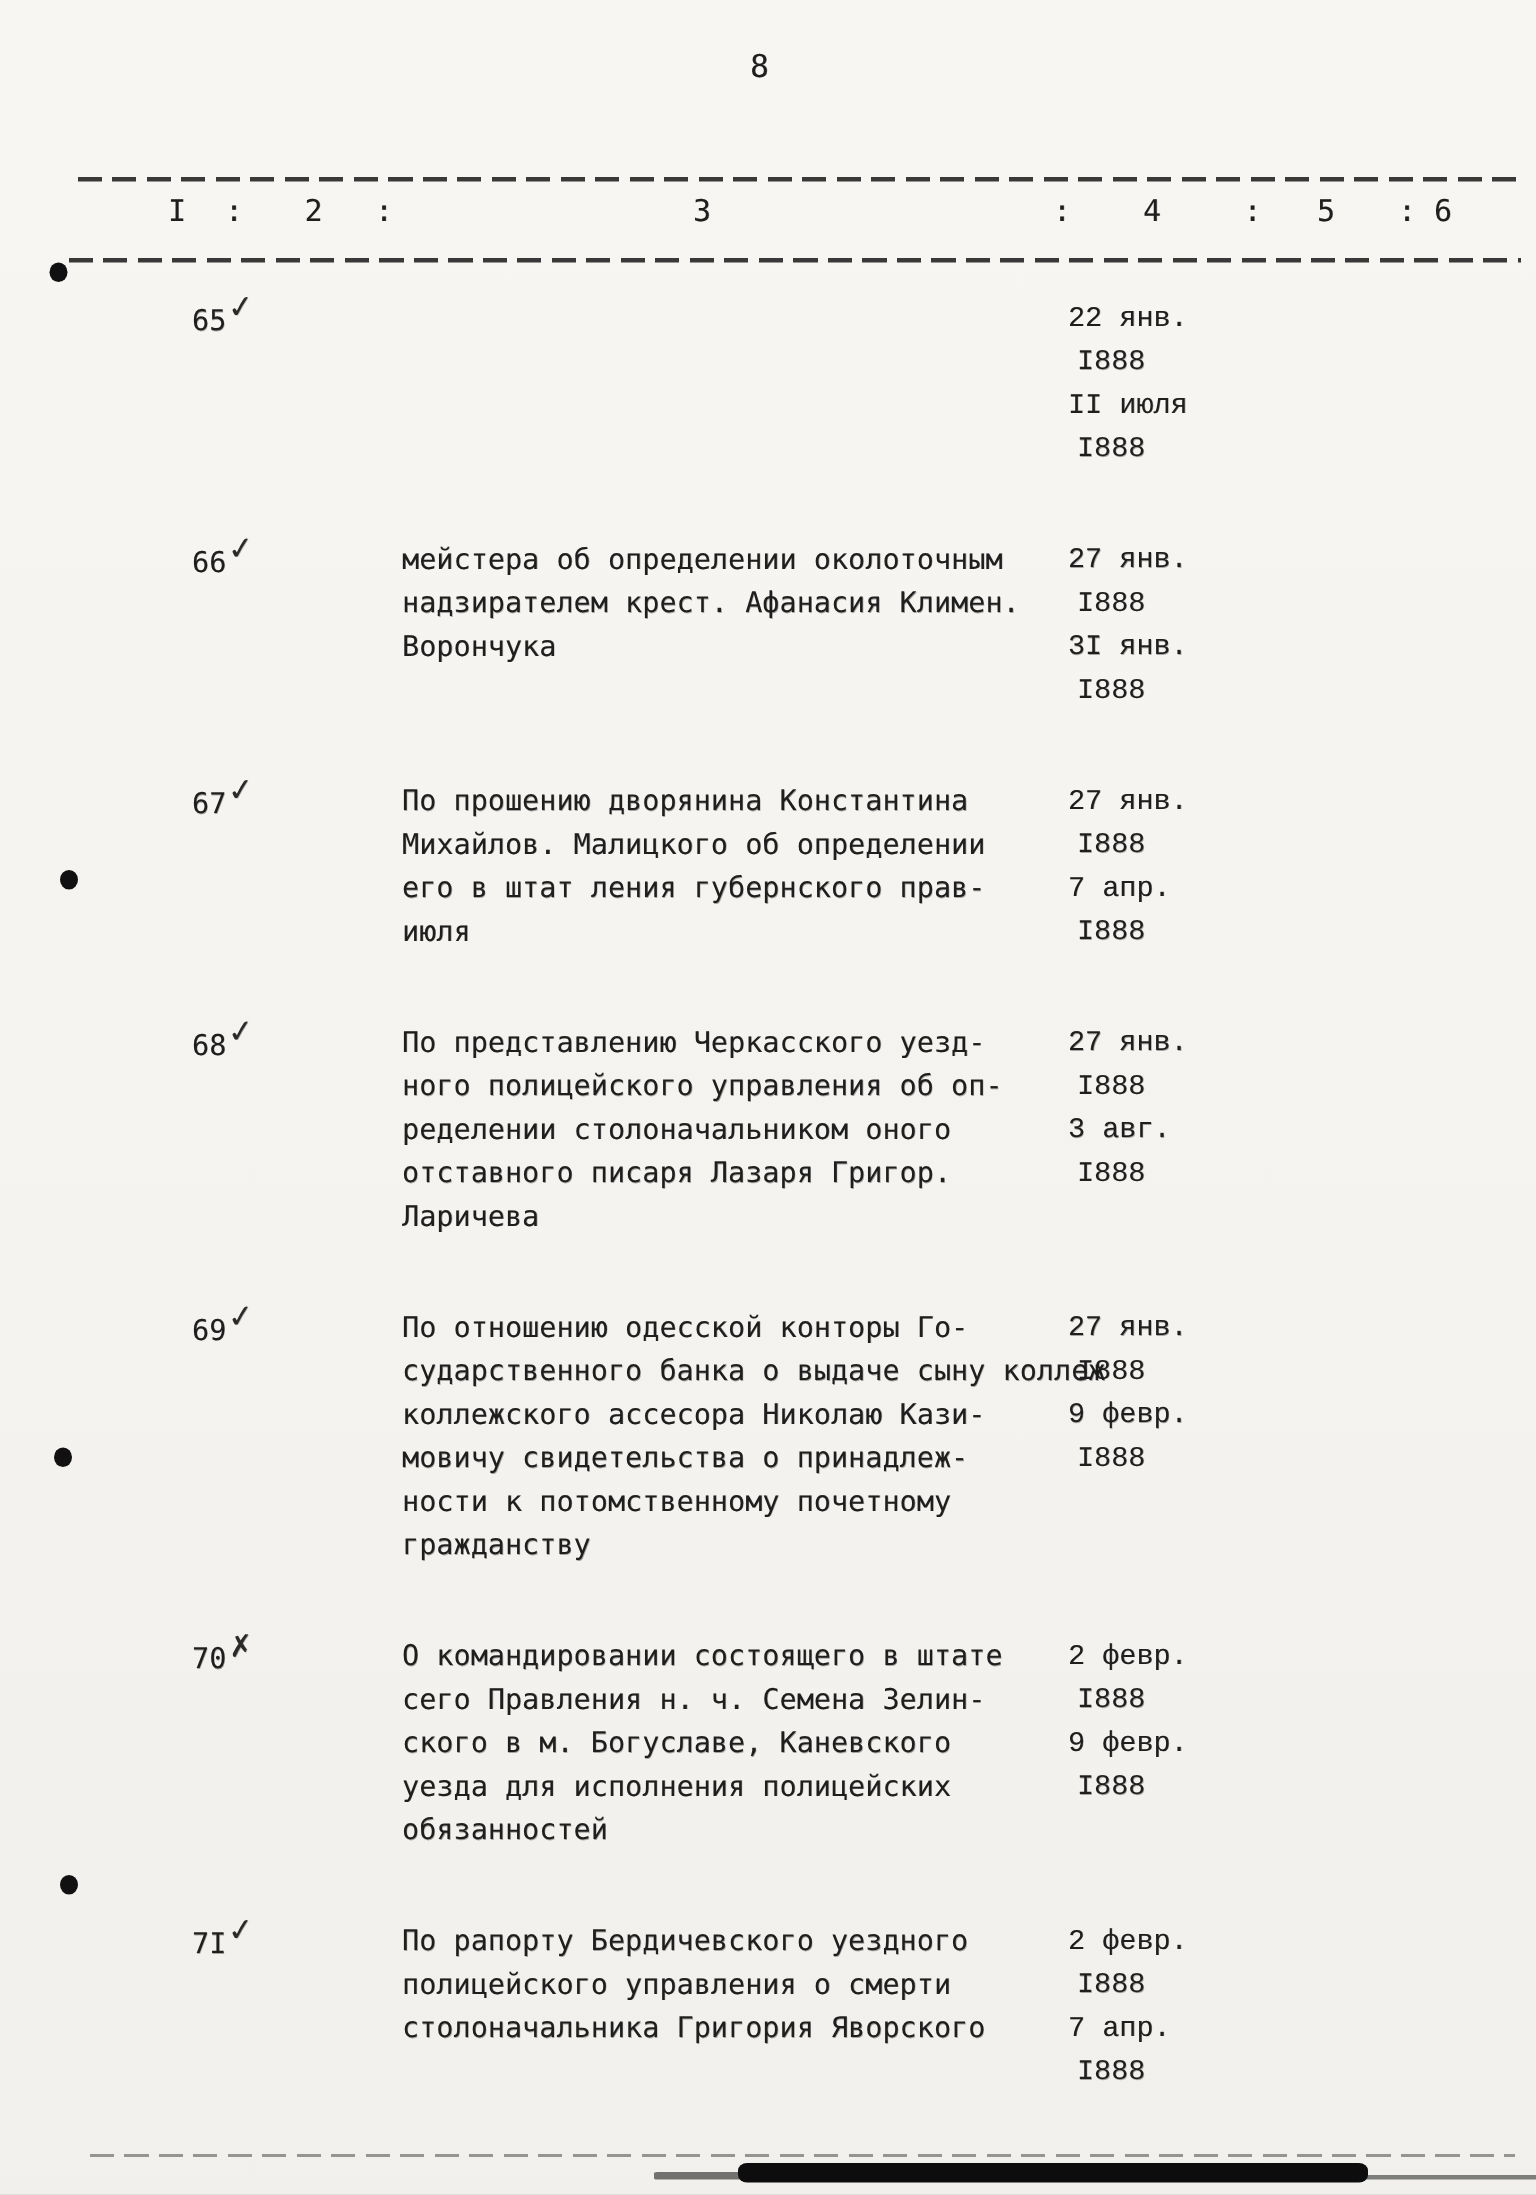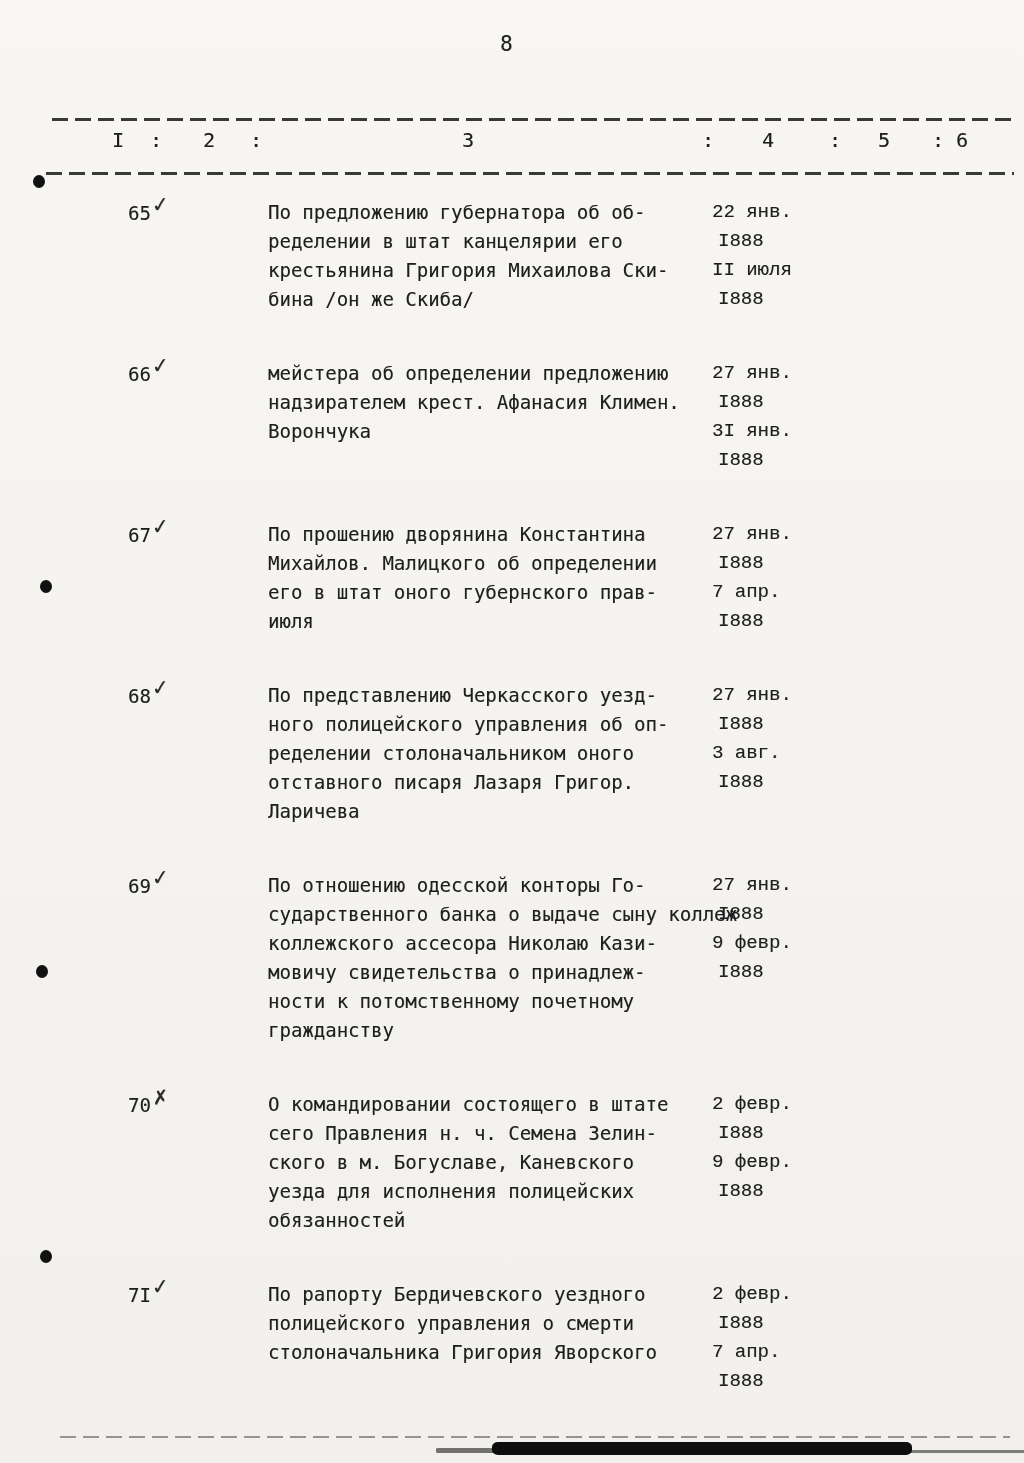--- a/index.html
+++ b/index.html
@@ -146,59 +146,53 @@
     <span class="hcol-6">6</span>
   </div>
 
   <div class="dash-line dash-bottom"></div>
 
   <div class="entries ink">
   <div class="entry">
     <div class="entry-num">
       <span class="num">65</span><span class="mark">✓</span>
     </div>
-    <div class="entry-text">
-          <div class="line">По предложению губернатора об об-</div>
-          <div class="line">ределении в штат канцелярии его</div>
-          <div class="line">крестьянина Григория Михаилова Ски-</div>
-          <div class="line">бина /он же Скиба/</div>
-        </div>
     <div class="entry-dates">
           <div class="line">22 янв.</div>
           <div class="line">I888</div>
           <div class="line">II июля</div>
           <div class="line">I888</div>
         </div>
   </div>
 
   <div class="entry">
     <div class="entry-num">
       <span class="num">66</span><span class="mark">✓</span>
     </div>
     <div class="entry-text">
-          <div class="line">мейстера об определении предложению</div>
+          <div class="line">мейстера об определении околоточным</div>
           <div class="line">надзирателем крест. Афанасия Климен.</div>
           <div class="line">Ворончука</div>
         </div>
     <div class="entry-dates">
           <div class="line">27 янв.</div>
           <div class="line">I888</div>
           <div class="line">3I янв.</div>
           <div class="line">I888</div>
         </div>
   </div>
 
   <div class="entry">
     <div class="entry-num">
       <span class="num">67</span><span class="mark">✓</span>
     </div>
     <div class="entry-text">
           <div class="line">По прошению дворянина Константина</div>
           <div class="line">Михайлов. Малицкого об определении</div>
-          <div class="line">его в штат оного губернского прав-</div>
+          <div class="line">его в штат ления губернского прав-</div>
           <div class="line">июля</div>
         </div>
     <div class="entry-dates">
           <div class="line">27 янв.</div>
           <div class="line">I888</div>
           <div class="line">7 апр.</div>
           <div class="line">I888</div>
         </div>
   </div>
 

